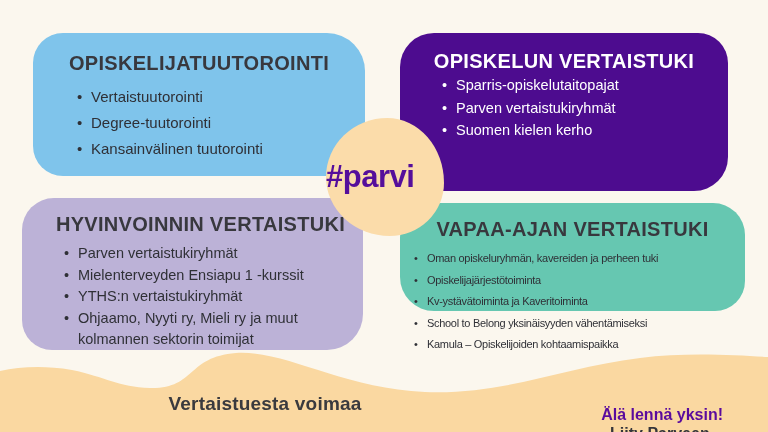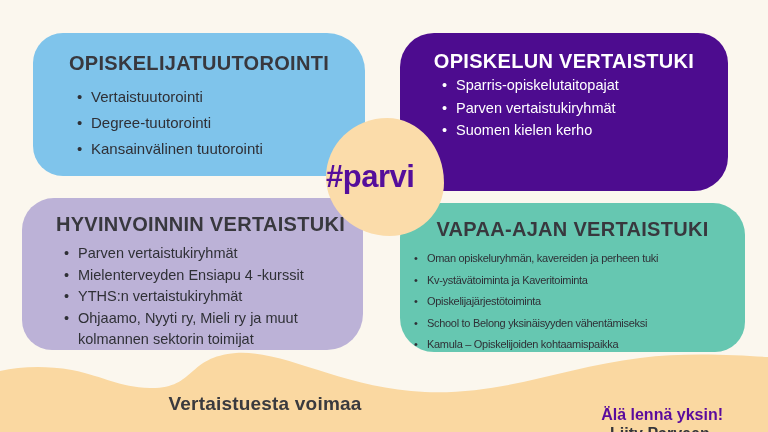--- a/index.html
+++ b/index.html
@@ -32,21 +32,21 @@
   .card-purple h2{color:#FFFFFF;}
   .card-purple ul{margin-left:30px;margin-top:0;}
   .card-purple li{font-size:14.5px;line-height:22.5px;color:#FFFFFF;}
   .card-lavender{
     left:22px;top:198px;width:341px;height:152px;background:#BCB2D7;
     border-radius:32px 30px 36px 30px;padding:13px 10px 0 26px;
   }
   .card-lavender ul{margin-left:16px;margin-top:6px;padding-right:6px;}
   .card-lavender li{font-size:14.5px;line-height:21.5px;}
   .card-teal{
-    left:400px;top:203px;width:345px;height:149px;background:#66C7B1;
+    left:400px;top:203px;width:345px;height:108px;background:#66C7B1;
     border-radius:34px 32px 30px 34px;padding:13px 2px 0 2px;
   }
   .card-teal ul{margin-left:12px;margin-top:6px;}
   .card-teal li{font-size:11px;line-height:21.5px;letter-spacing:-0.3px;white-space:nowrap;padding-left:13px;}
   
   .badge{
     position:absolute;z-index:3;left:326px;top:118px;width:118px;height:118px;
     background:#FBDCAA;border-radius:52% 48% 46% 54% / 50% 55% 45% 50%;
     display:flex;align-items:center;justify-content:flex-start;
   }
@@ -89,32 +89,32 @@
       <li>Sparris-opiskelutaitopajat</li>
       <li>Parven vertaistukiryhmät</li>
       <li>Suomen kielen kerho</li>
     </ul>
   </section>
 
   <section class="card card-lavender">
     <h2>HYVINVOINNIN VERTAISTUKI</h2>
     <ul>
       <li>Parven vertaistukiryhmät</li>
-      <li>Mielenterveyden Ensiapu 4 -kurssit</li>
+      <li>Mielenterveyden Ensiapu 1 -kurssit</li>
       <li>YTHS:n vertaistukiryhmät</li>
       <li>Ohjaamo, Nyyti ry, Mieli ry ja muut kolmannen sektorin toimijat</li>
     </ul>
   </section>
 
   <section class="card card-teal">
     <h2>VAPAA-AJAN VERTAISTUKI</h2>
     <ul>
       <li>Oman opiskeluryhmän, kavereiden ja perheen tuki</li>
+      <li>Opiskelijajärjestötoiminta</li>
       <li>Kv-ystävätoiminta ja Kaveritoiminta</li>
-      <li>Opiskelijajärjestötoiminta</li>
       <li>School to Belong yksinäisyyden vähentämiseksi</li>
       <li>Kamula – Opiskelijoiden kohtaamispaikka</li>
     </ul>
   </section>
 
   <div class="badge">
     <span>#parvi</span>
   </div>
 
   <div class="tagline">Vertaistuesta voimaa</div>

